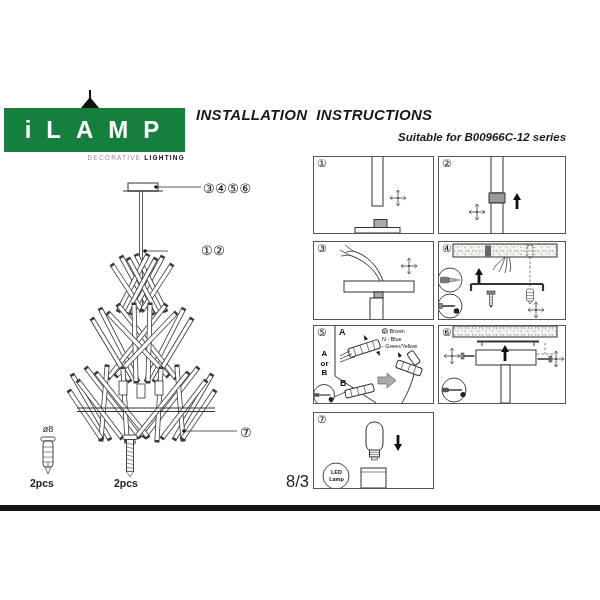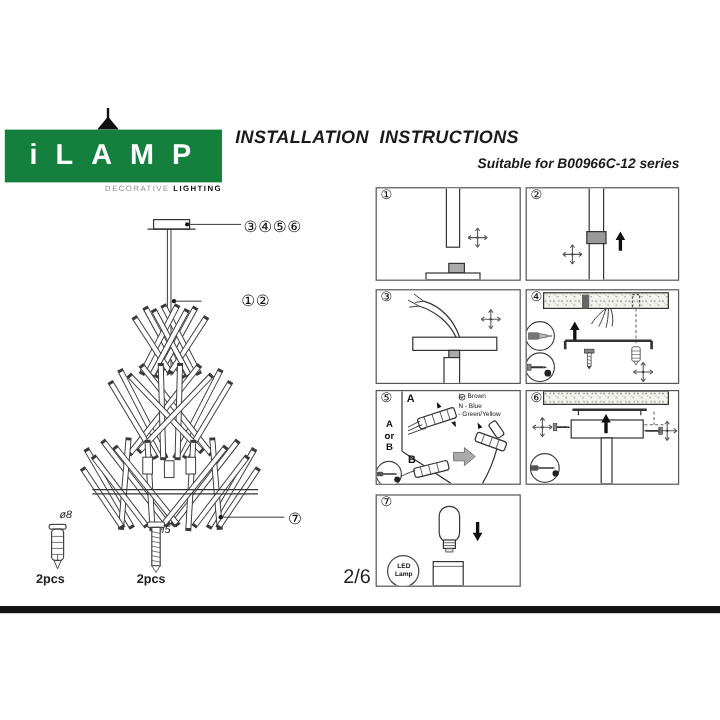--- a/index.html
+++ b/index.html
@@ -3,21 +3,21 @@
 <meta charset="utf-8">
 <style>
   html,body{margin:0;padding:0;background:#fff;}
   #canvas{position:relative;width:600px;height:600px;background:#ffffff;overflow:hidden;
           font-family:"Liberation Sans",sans-serif;color:#111;}
   .abs{position:absolute;}
   .panel{position:absolute;border:1px solid #555;background:#fff;box-sizing:border-box;}
   .panel svg{position:absolute;left:0;top:0;}
   .stepnum{position:absolute;left:3px;top:0px;font-size:11px;color:#111;line-height:13px;z-index:3;}
   .callout{position:absolute;font-size:13px;letter-spacing:0.5px;color:#111;}
-  .hwlabel{position:absolute;font-size:9px;text-align:right;color:#222;font-style:italic;}
+  .hwlabel{position:absolute;font-size:9px;text-align:center;color:#222;}
   .hwqty{position:absolute;font-size:10.5px;font-weight:600;text-align:left;color:#222;}
   .ptxt{position:absolute;z-index:3;color:#111;}
   svg{display:block;}
 </style>
 </head>
 <body>
 
 <svg width="0" height="0" style="position:absolute" aria-hidden="true">
   <defs>
     <pattern id="stip" width="7" height="7" patternUnits="userSpaceOnUse">
@@ -324,16 +324,16 @@
       <rect x="52" y="9" width="17" height="30" rx="8" fill="#fff" stroke="#333"></rect>
       <rect x="55.5" y="37" width="10" height="7" fill="#fff" stroke="#333"></rect>
       <path d="M55.5,39.3 H65.5 M55.5,41.6 H65.5" stroke="#333" stroke-width="0.6"></path>
       <rect x="57.5" y="44" width="6" height="3" fill="#ddd" stroke="#333" stroke-width="0.6"></rect>
       <rect x="47" y="55" width="25" height="20" fill="#fff" stroke="#333"></rect>
       <line x1="47" y1="59" x2="72" y2="59" stroke="#333" stroke-width="0.6"></line>
       <use href="#uparr" transform="translate(84,22) rotate(180)"></use>
     </svg>
   </div>
 
-  <div class="abs" style="left:286px;top:472px;font-size:16.5px;color:#222;">2/6</div>
+  <div class="abs" style="left:286px;top:472px;font-size:16.5px;color:#222;">8/3</div>
   <div class="abs" style="left:0;top:505px;width:600px;height:6px;background:#141414;"></div>
 
 </div>
 
 </body></html>

